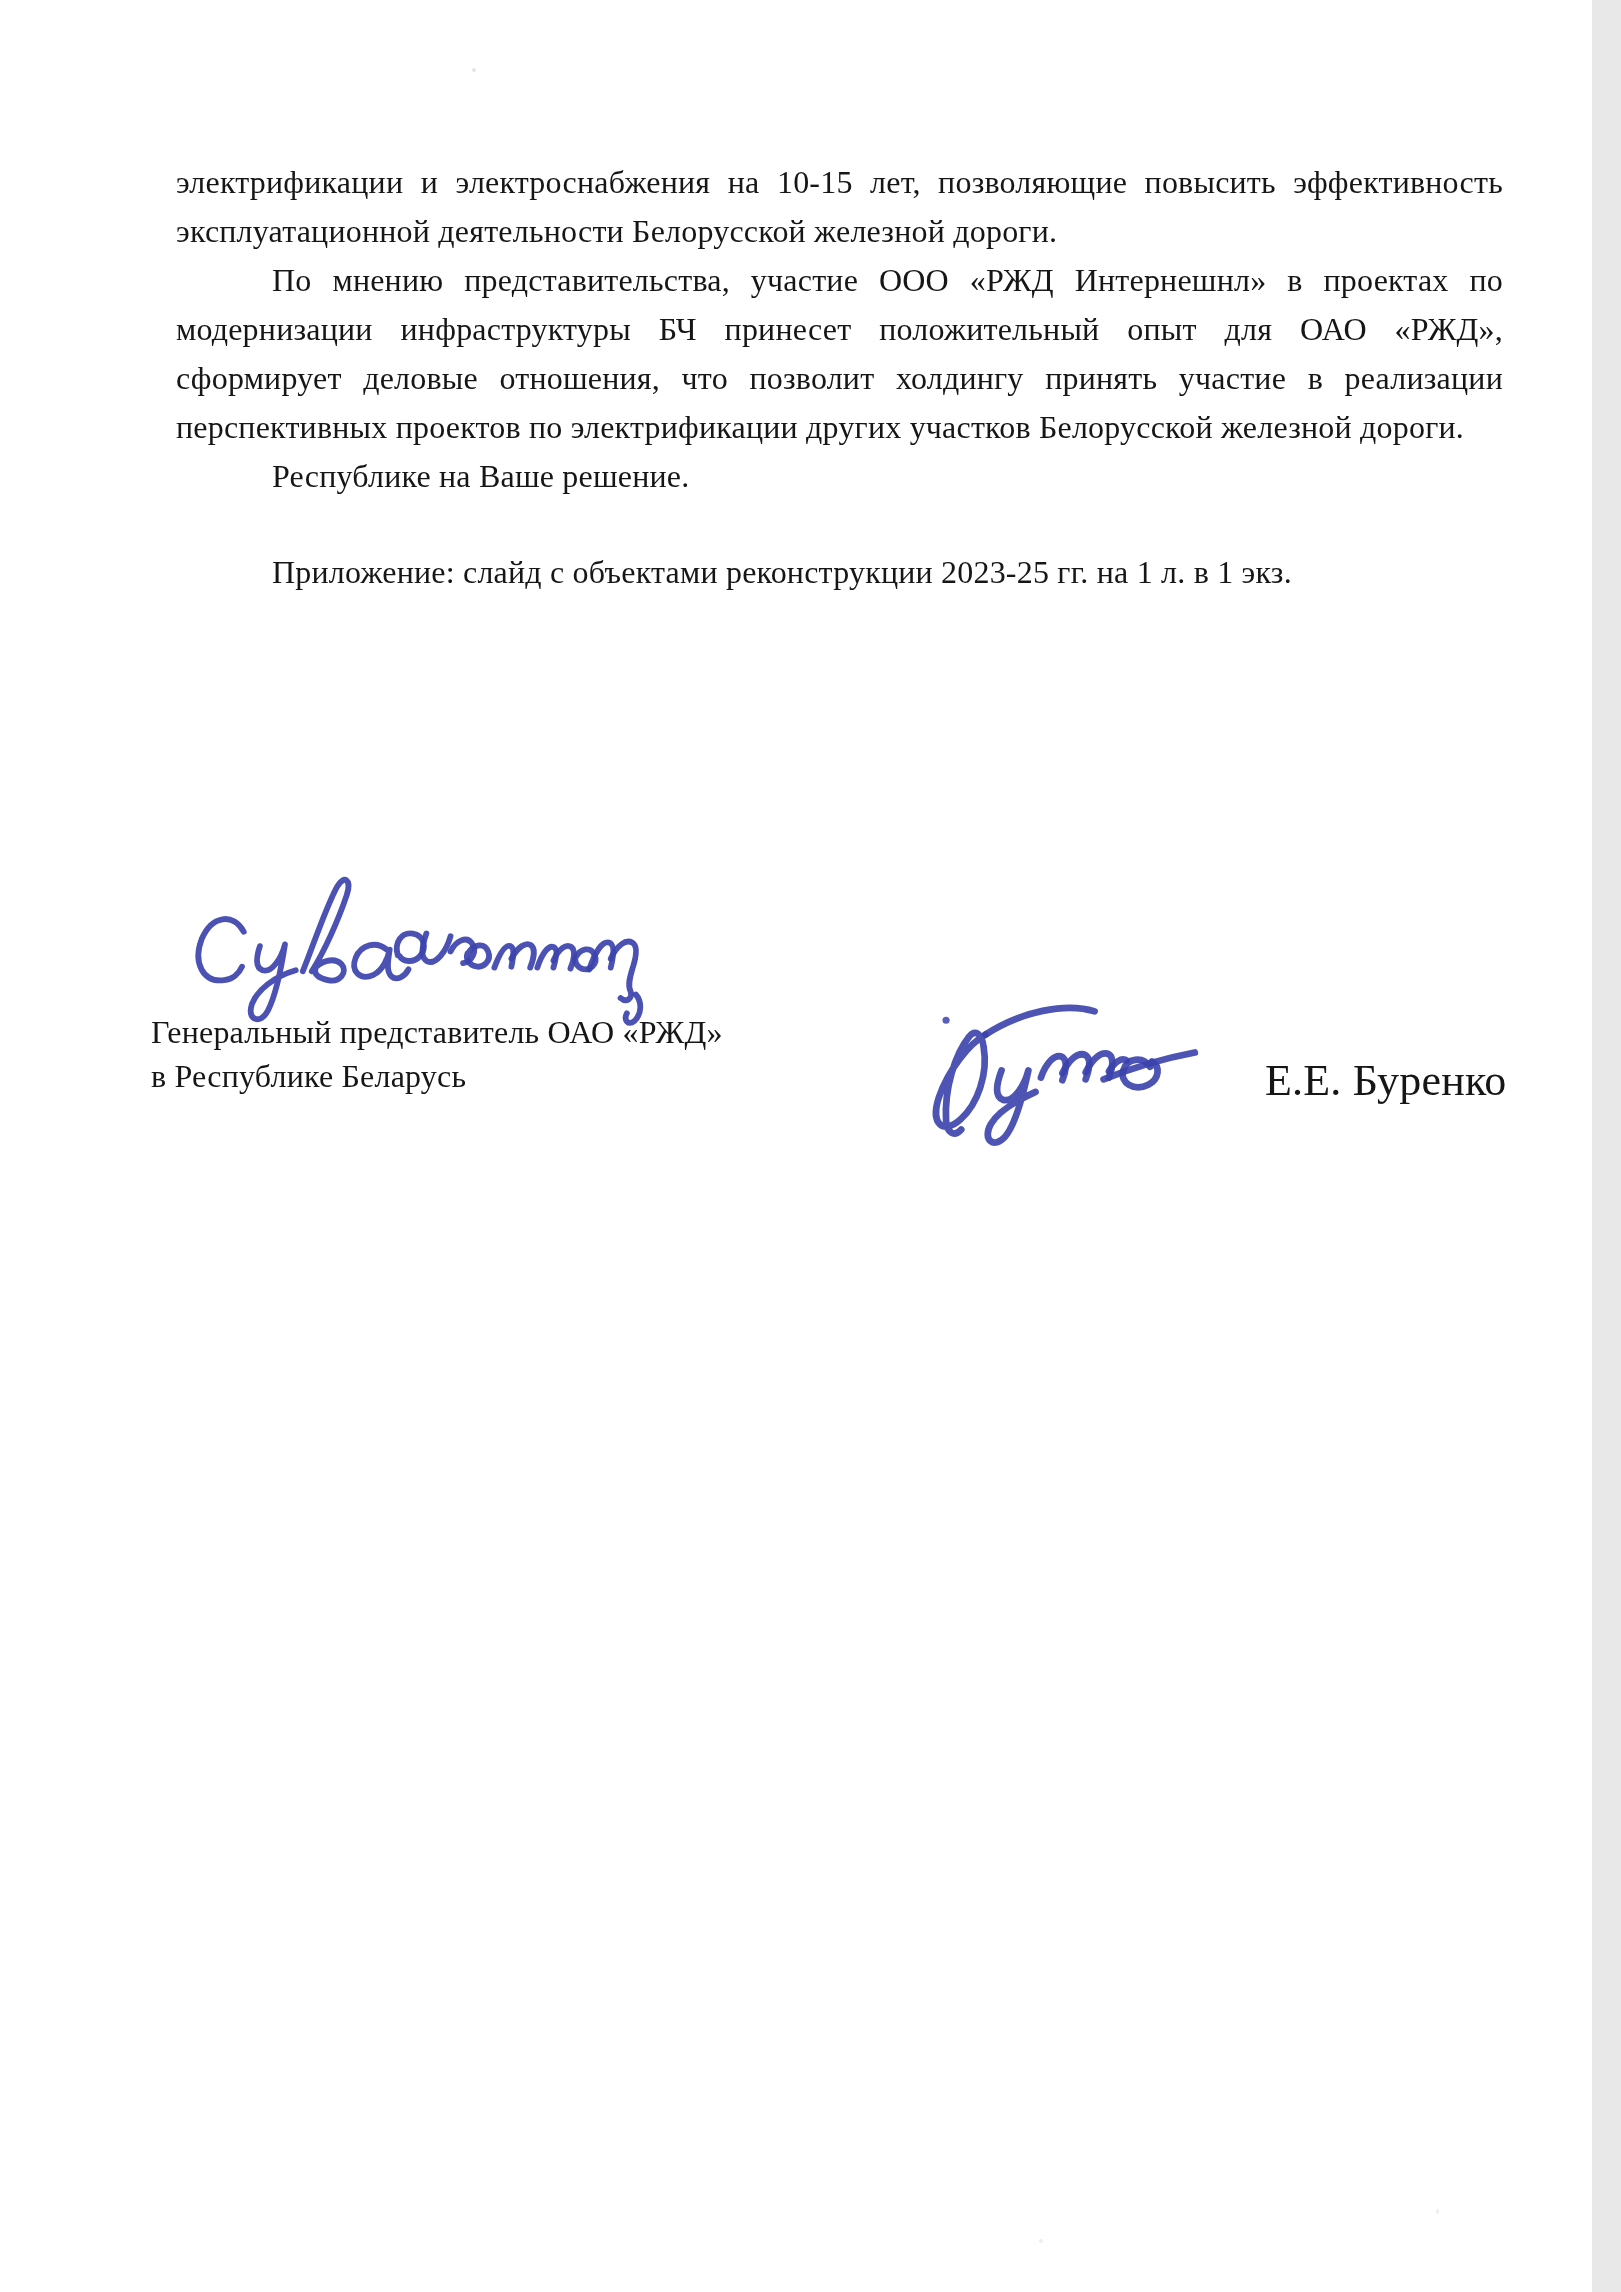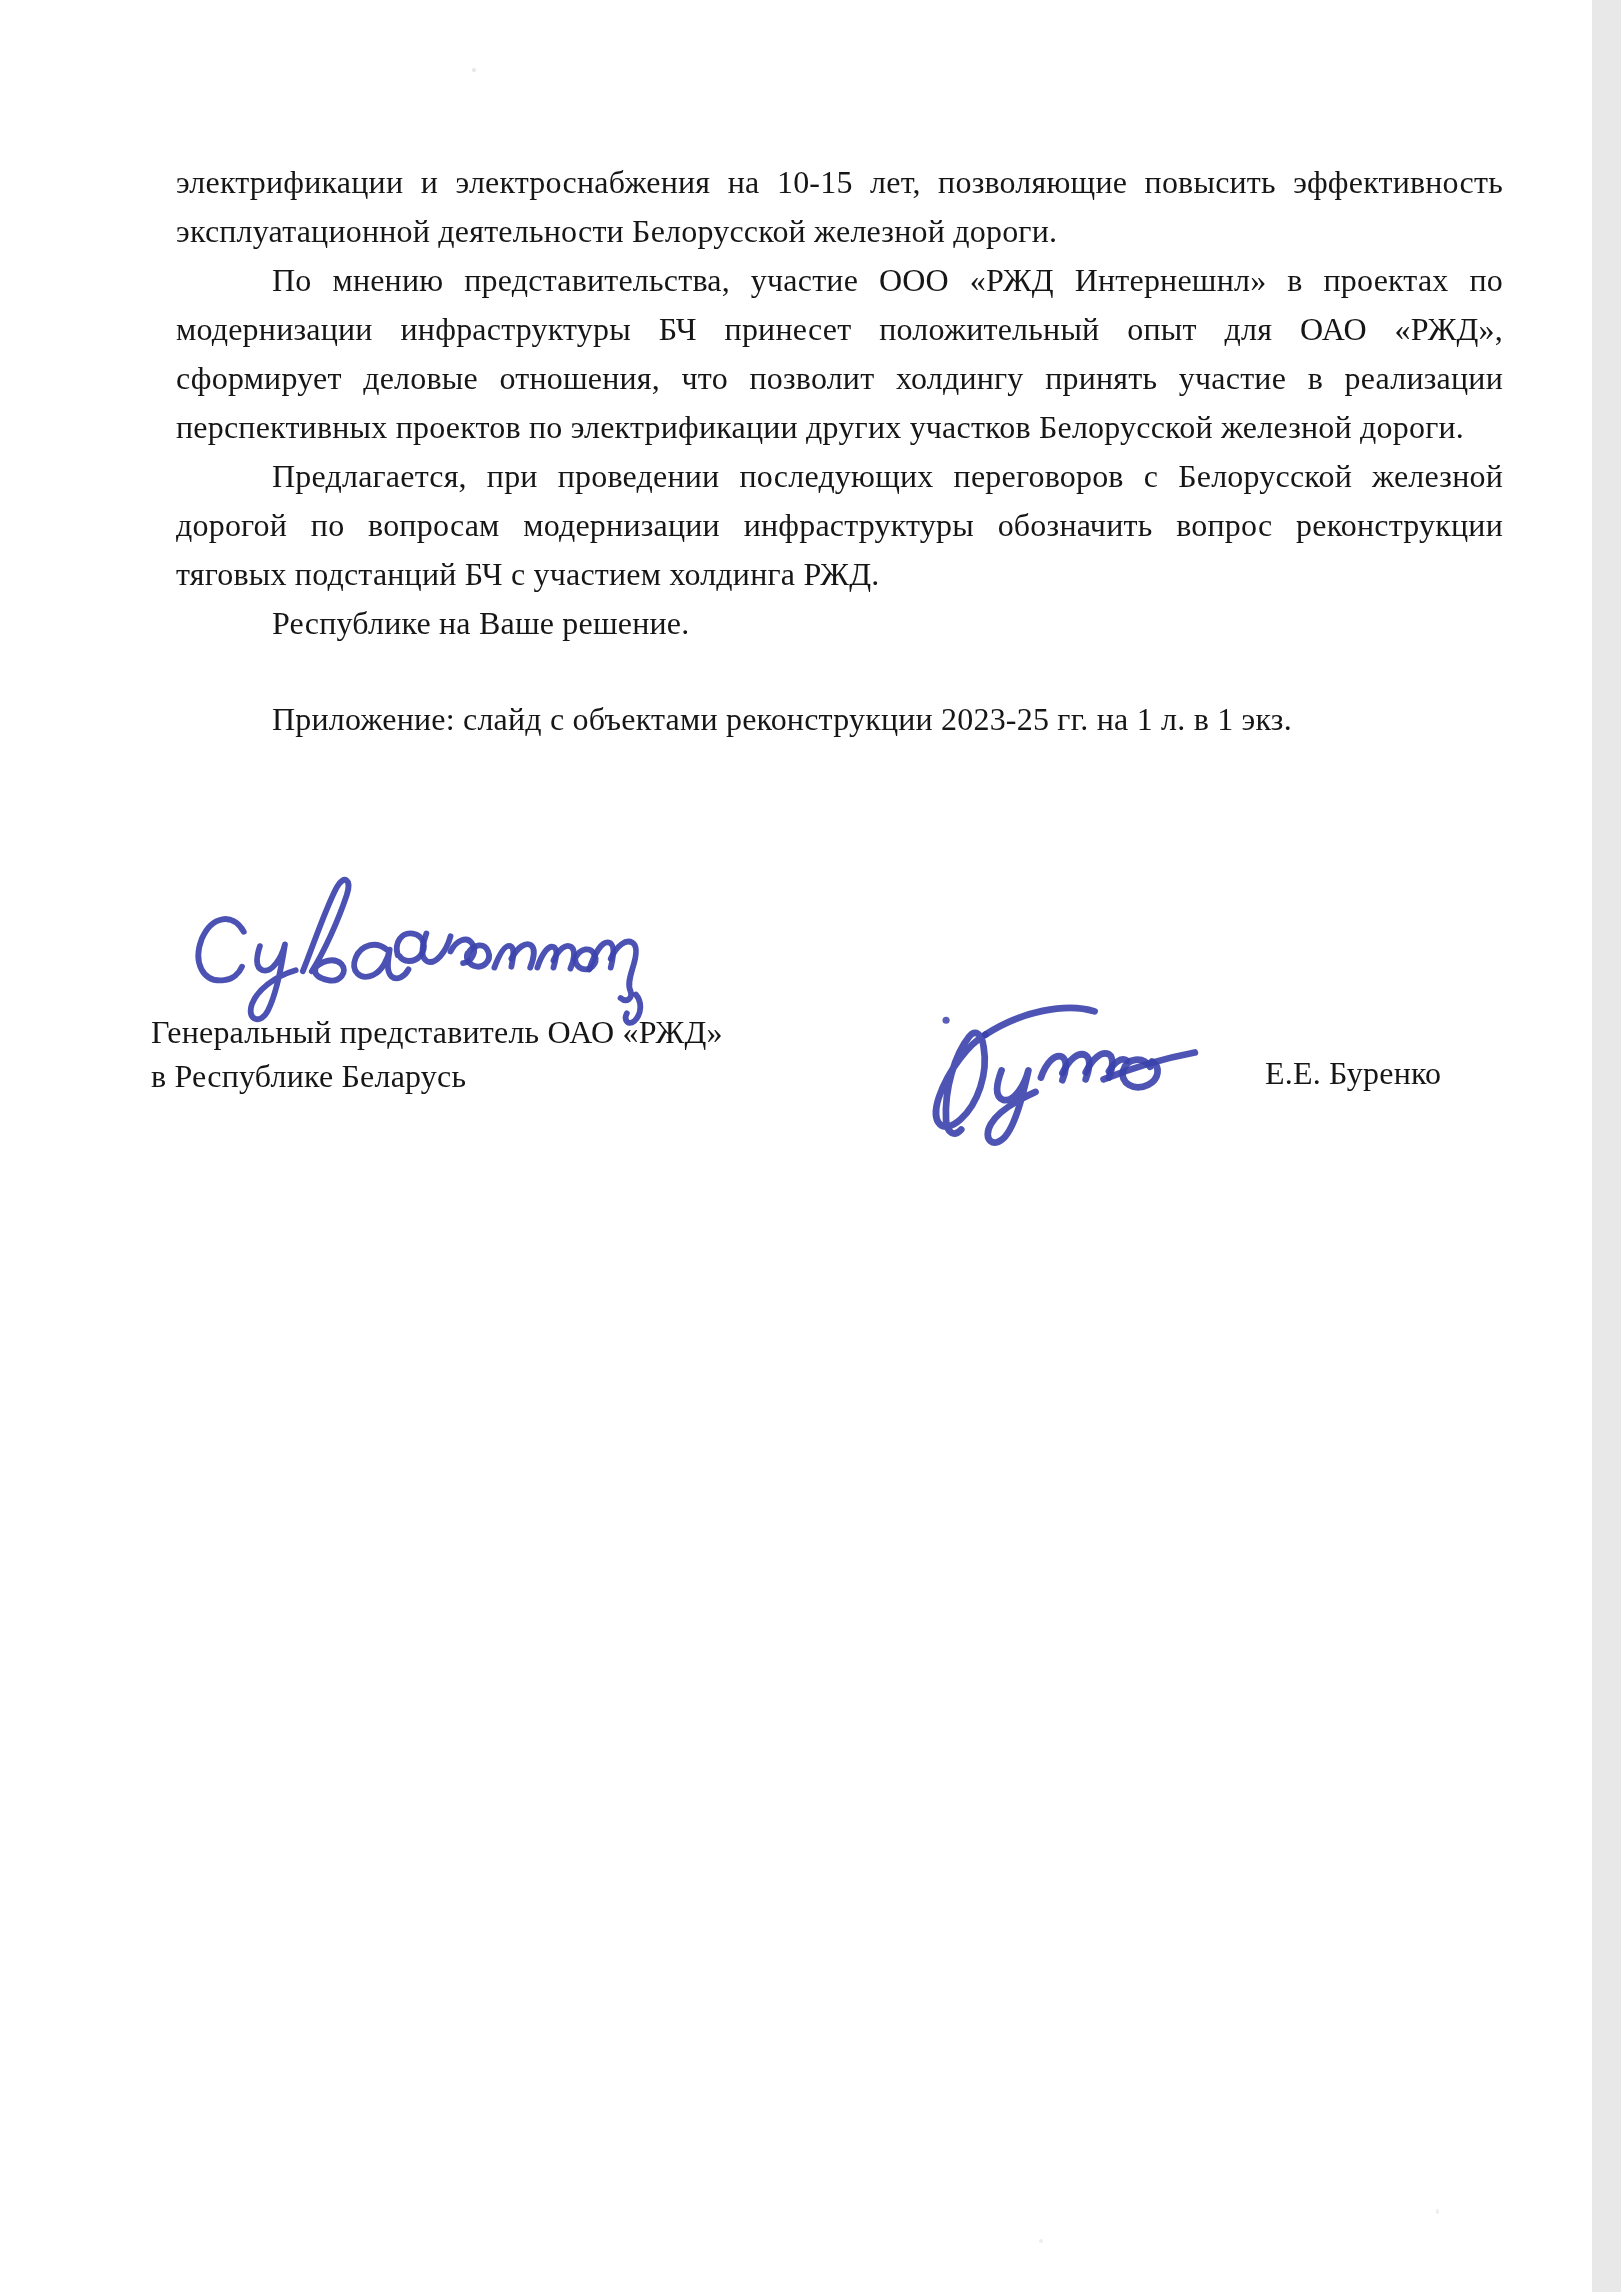--- a/index.html
+++ b/index.html
@@ -29,37 +29,36 @@
   .ink-fill{fill:#3c43ad;stroke:none;opacity:0.85;}
   .closing-svg{position:absolute;left:188px;top:862px;width:466px;height:179px;}
   .signature-svg{position:absolute;left:887px;top:988px;width:315px;height:163px;}
   
   .sign-title{
     position:absolute;left:151px;top:1010px;width:770px;
     font-size:32px;line-height:44px;letter-spacing:0.2px;
   }
   .sign-name{
     position:absolute;left:1265px;top:1055px;
-    font-size:32px;letter-spacing:0.2px;white-space:nowrap;
+    font-size:44px;letter-spacing:0.2px;white-space:nowrap;
   }
   
   .speck{position:absolute;background:#9aa0a6;border-radius:50%;opacity:0.25;}
   .speck.s1{left:472px;top:68px;width:3.6px;height:3.6px;}
   .speck.s2{left:1039px;top:2239px;width:3.6px;height:3.6px;opacity:0.18;}
   .speck.s3{left:1436px;top:2209px;width:2.7px;height:4.5px;opacity:0.18;}
 </style>
 </head>
 <body>
 
 <div class="page">
 
   <div class="doc-text">
     <p>электрификации и электроснабжения на 10-15 лет, позволяющие повысить эффективность эксплуатационной деятельности Белорусской железной дороги.</p>
     <p class="indent">По мнению представительства, участие ООО «РЖД Интернешнл» в проектах по модернизации инфраструктуры БЧ принесет положительный опыт для ОАО «РЖД», сформирует деловые отношения, что позволит холдингу принять участие в реализации перспективных проектов по электрификации других участков Белорусской железной дороги.</p>
-    <p class="indent">Предлагается, при проведении последующих переговоров с Белорусской железной дорогой по вопросам модернизации инфраструктуры обозначить вопрос реконструкции тяговых подстанций БЧ с участием холдинга РЖД.</p>
     <p class="indent">Республике на Ваше решение.</p>
     <p class="indent attachment">Приложение: слайд с объектами реконструкции 2023-25 гг. на 1 л. в 1 экз.</p>
   </div>
 
   <svg class="closing-svg" viewBox="0 0 520 200" role="img" aria-label="С уважением,">
 
     <path class="ink" d="M 62,78 C 50,56 26,60 15,86 C 5,112 16,135 40,132 C 50,131 57,124 60,117"></path>
 
     <path class="ink" d="M 80,94 C 76,106 75,118 83,121 C 93,124 104,108 108,92 C 104,118 98,148 89,166 C 81,182 65,177 71,159 C 77,143 96,128 120,121"></path>
 

